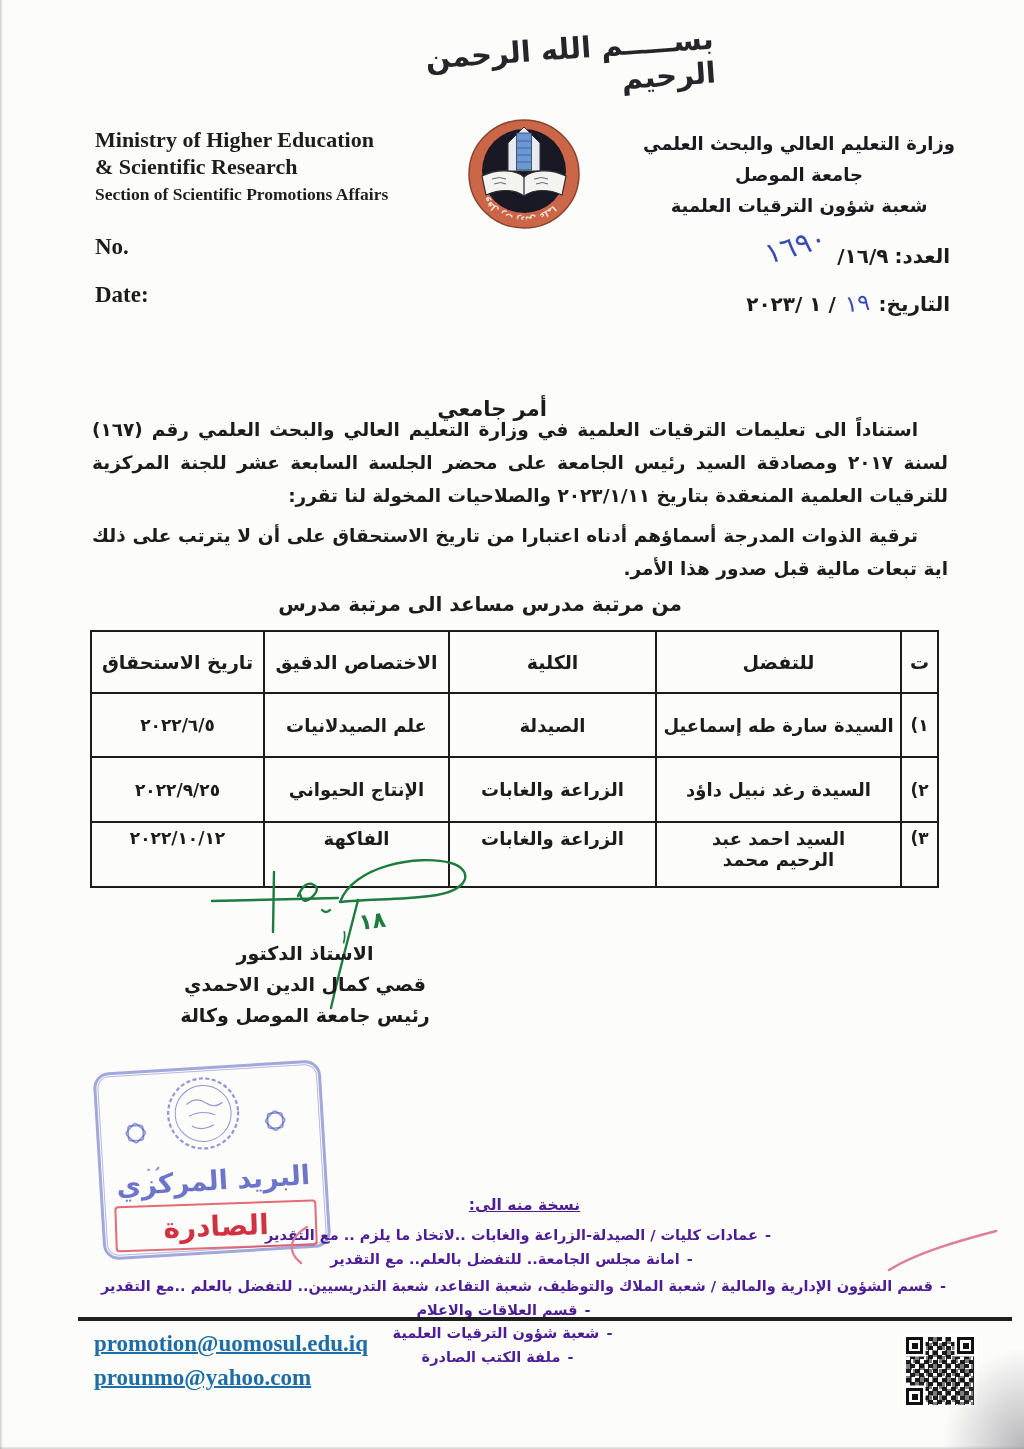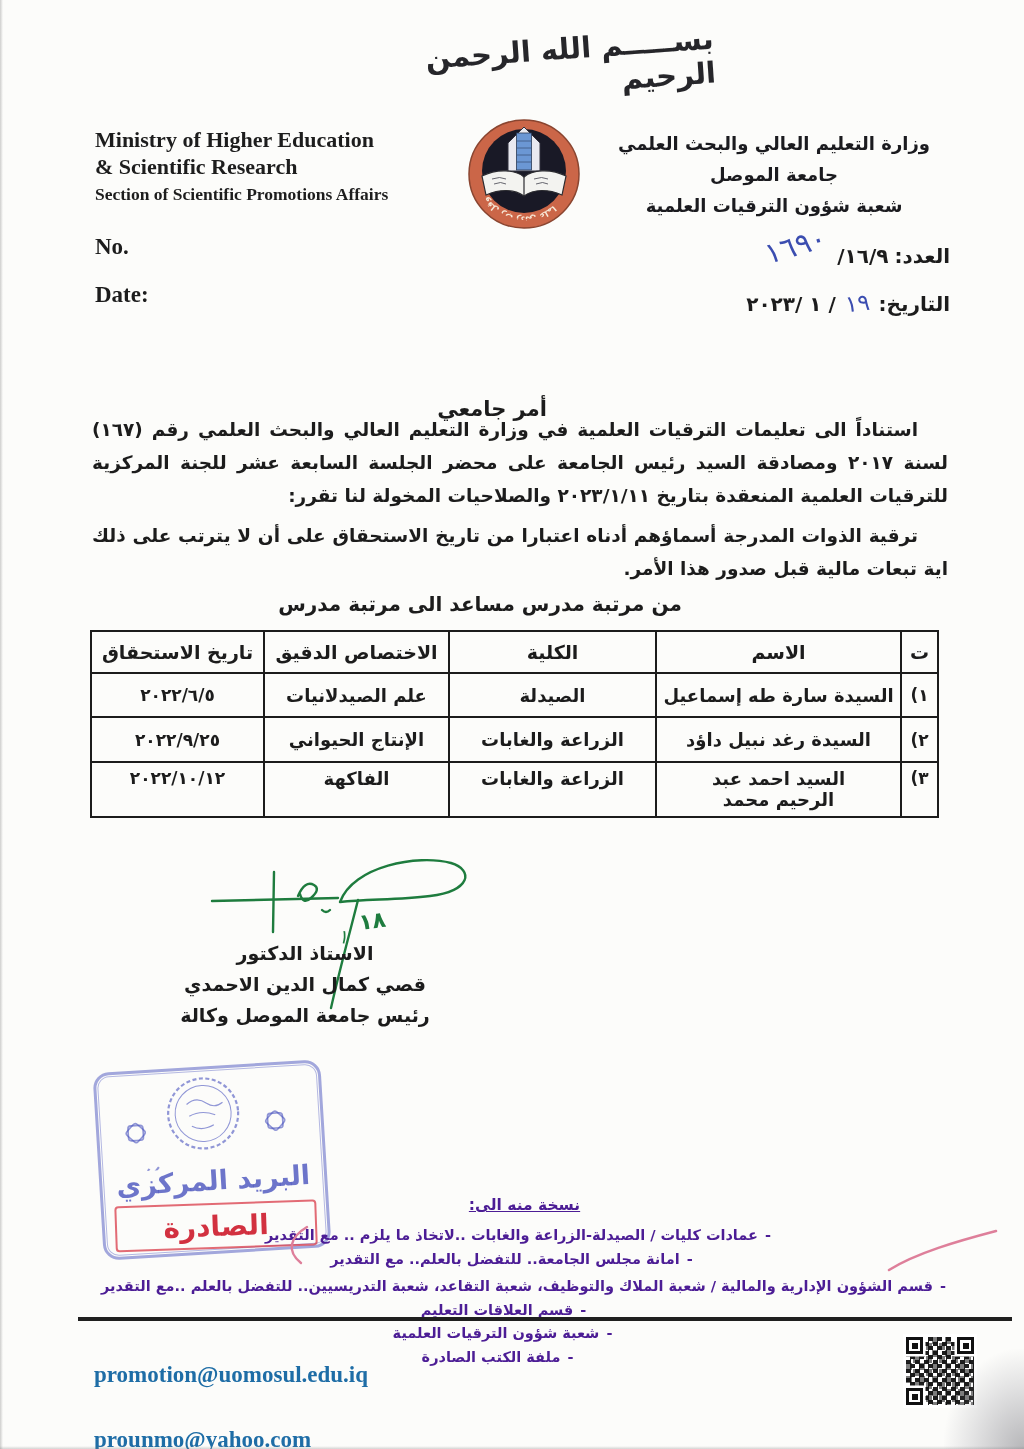--- a/index.html
+++ b/index.html
@@ -15,21 +15,21 @@
   .en-block{left:95px;top:126px;font-family:"Liberation Serif",serif;font-weight:bold;color:#1d1d1d;}
   .en-l{font-size:22px;line-height:27px;}
   .en-s{font-size:17.5px;line-height:24px;margin-top:2px;}
   .no-label{left:95px;top:234px;font-family:"Liberation Serif",serif;font-weight:bold;font-size:23px;}
   .date-label-en{left:95px;top:282px;font-family:"Liberation Serif",serif;font-weight:bold;font-size:23px;}
 
   
   .logo{left:468px;top:119px;width:112px;height:110px;}
 
   
-  .ar-block{right:85px;top:128px;width:330px;text-align:center;font-size:18px;font-weight:bold;
+  .ar-block{right:60px;top:128px;width:330px;text-align:center;font-size:18px;font-weight:bold;
     line-height:31px;direction:rtl;color:#1b1b1f;}
 
   .num-line{right:74px;top:244px;display:flex;direction:rtl;align-items:flex-start;gap:6px;
     font-size:20px;font-weight:bold;}
   .hand-num{color:#3b4db0;font-size:29px;font-weight:normal;transform:rotate(-17deg) translateY(-16px);
     letter-spacing:3px;}
   .date-line{right:74px;top:290px;display:flex;direction:rtl;align-items:baseline;gap:5px;
     font-size:20px;font-weight:bold;}
   .hand-day{color:#3b4db0;font-size:23px;font-weight:normal;transform:rotate(-6deg);padding:0 4px;}
 
@@ -37,21 +37,21 @@
   .order-title{left:0;right:40px;top:381px;text-align:center;font-size:21px;font-weight:bold;margin-top:16px;}
   .body-text{right:76px;left:92px;top:413px;direction:rtl;text-align:justify;font-size:18.5px;
     font-weight:bold;line-height:33px;color:#1c1c1c;}
   .body-text p{margin:0;text-indent:30px;}
   .body-text p + p{margin-top:7px;}
   .subtitle{left:0;right:64px;top:592px;text-align:center;font-size:20px;font-weight:bold;}
 
   
   .ptable{left:90px;top:630px;width:847px;border-collapse:collapse;direction:rtl;font-weight:bold;
     table-layout:fixed;}
-  .ptable th,.ptable td{border:2px solid #1c1c1c;text-align:center;vertical-align:middle;padding:2px 4px;
+  .ptable th,.ptable td{border:2px solid #1c1c1c;text-align:center;vertical-align:middle;padding:12px 4px;
     overflow:hidden;}
   .ptable th{font-size:19px;height:36px;}
   .ptable td{font-size:18px;}
   .ptable .c-date{font-size:17px;}
   .ptable tbody tr:nth-child(1) td{height:38px;}
   .ptable tbody tr:nth-child(2) td{height:39px;}
   .ptable tbody tr:nth-child(3) td{height:46px;vertical-align:top;padding-top:5px;}
   .ptable td.wrapcell{padding-left:28px;padding-right:28px;}
   .ptable td.no-cell{direction:ltr;font-size:17px;}
 
@@ -80,21 +80,21 @@
   .cc-item:nth-child(3){padding-right:26px;}
   .cc-item:nth-child(4){padding-right:2px;margin-top:4px;}
   .cc-item:nth-child(5){padding-right:42px;}
   .cc-item:nth-child(6){padding-right:44px;}
   .cc-item:nth-child(7){padding-right:54px;}
 
   
   .hr{left:78px;top:1317px;width:934px;height:4px;background:#1f1f1f;}
   .emails{left:94px;top:1327px;font-family:"Liberation Serif",serif;font-weight:bold;font-size:23px;
     color:#1e6da6;line-height:34px;}
-  .emails .email{text-decoration-thickness:2px;margin-top:31px;}
+  .emails .email{text-decoration:underline;text-decoration-thickness:2px;}
 
   .qr{left:903px;top:1334px;width:74px;height:74px;background:#fff;}
   .qr-body{position:absolute;inset:3px;background-image:
      conic-gradient(rgba(17,17,17,.95) 25%, transparent 0 50%, rgba(17,17,17,.95) 0 75%, transparent 0),
      conic-gradient(transparent 25%, rgba(17,17,17,.55) 0 50%, transparent 0 75%, rgba(17,17,17,.55) 0);
      background-size:9px 9px,13px 13px;}
   .finder{position:absolute;width:17px;height:17px;border:3px solid #111;background:#fff;
     box-shadow:0 0 0 2.5px #fff;box-sizing:border-box;}
   .finder::after{content:"";position:absolute;inset:2.5px;background:#111;}
   .f-tl{left:3px;top:3px;} .f-tr{right:3px;top:3px;} .f-bl{left:3px;bottom:3px;}
@@ -169,21 +169,21 @@
     <colgroup>
       <col style="width:37px">
         <col style="width:245px">
         <col style="width:207px">
       <col style="width:185px">
         <col style="width:173px">
     </colgroup>
     <thead>
       <tr>
         <th>ت</th>
-        <th>الاسم</th>
+        <th>للتفضل</th>
         <th>الكلية</th>
         <th>الاختصاص الدقيق</th>
         <th>تاريخ الاستحقاق</th>
       </tr>
     </thead>
     <tbody>
       <tr>
         <td class="no-cell">(١</td>
         <td>السيدة سارة طه إسماعيل</td>
         <td>الصيدلة</td>
@@ -252,21 +252,21 @@
     <div class="stamp-red">
       <span>الصادرة</span>
     </div>
   </div>
 
   <div class="abs cc">
     <div class="cc-h">نسخة منه الى:</div>
     <div class="cc-item"><span class="dash">-</span><span>عمادات كليات / الصيدلة-الزراعة والغابات ..لاتخاذ ما يلزم .. مع التقدير</span></div>
     <div class="cc-item"><span class="dash">-</span><span>امانة مجلس الجامعة.. للتفضل بالعلم.. مع التقدير</span></div>
     <div class="cc-item"><span class="dash">-</span><span>قسم الشؤون الإدارية والمالية / شعبة الملاك والتوظيف، شعبة التقاعد، شعبة التدريسيين.. للتفضل بالعلم ..مع التقدير</span></div>
-    <div class="cc-item"><span class="dash">-</span><span>قسم العلاقات التعليم</span></div>
+    <div class="cc-item"><span class="dash">-</span><span>قسم العلاقات والاعلام</span></div>
     <div class="cc-item"><span class="dash">-</span><span>شعبة شؤون الترقيات العلمية</span></div>
     <div class="cc-item"><span class="dash">-</span><span>ملفة الكتب الصادرة</span></div>
   </div>
 
   <div class="abs hr"></div>
 
   <div class="abs emails">
     <div class="email">promotion@uomosul.edu.iq</div>
     <div class="email">prounmo@yahoo.com</div>
   </div>

